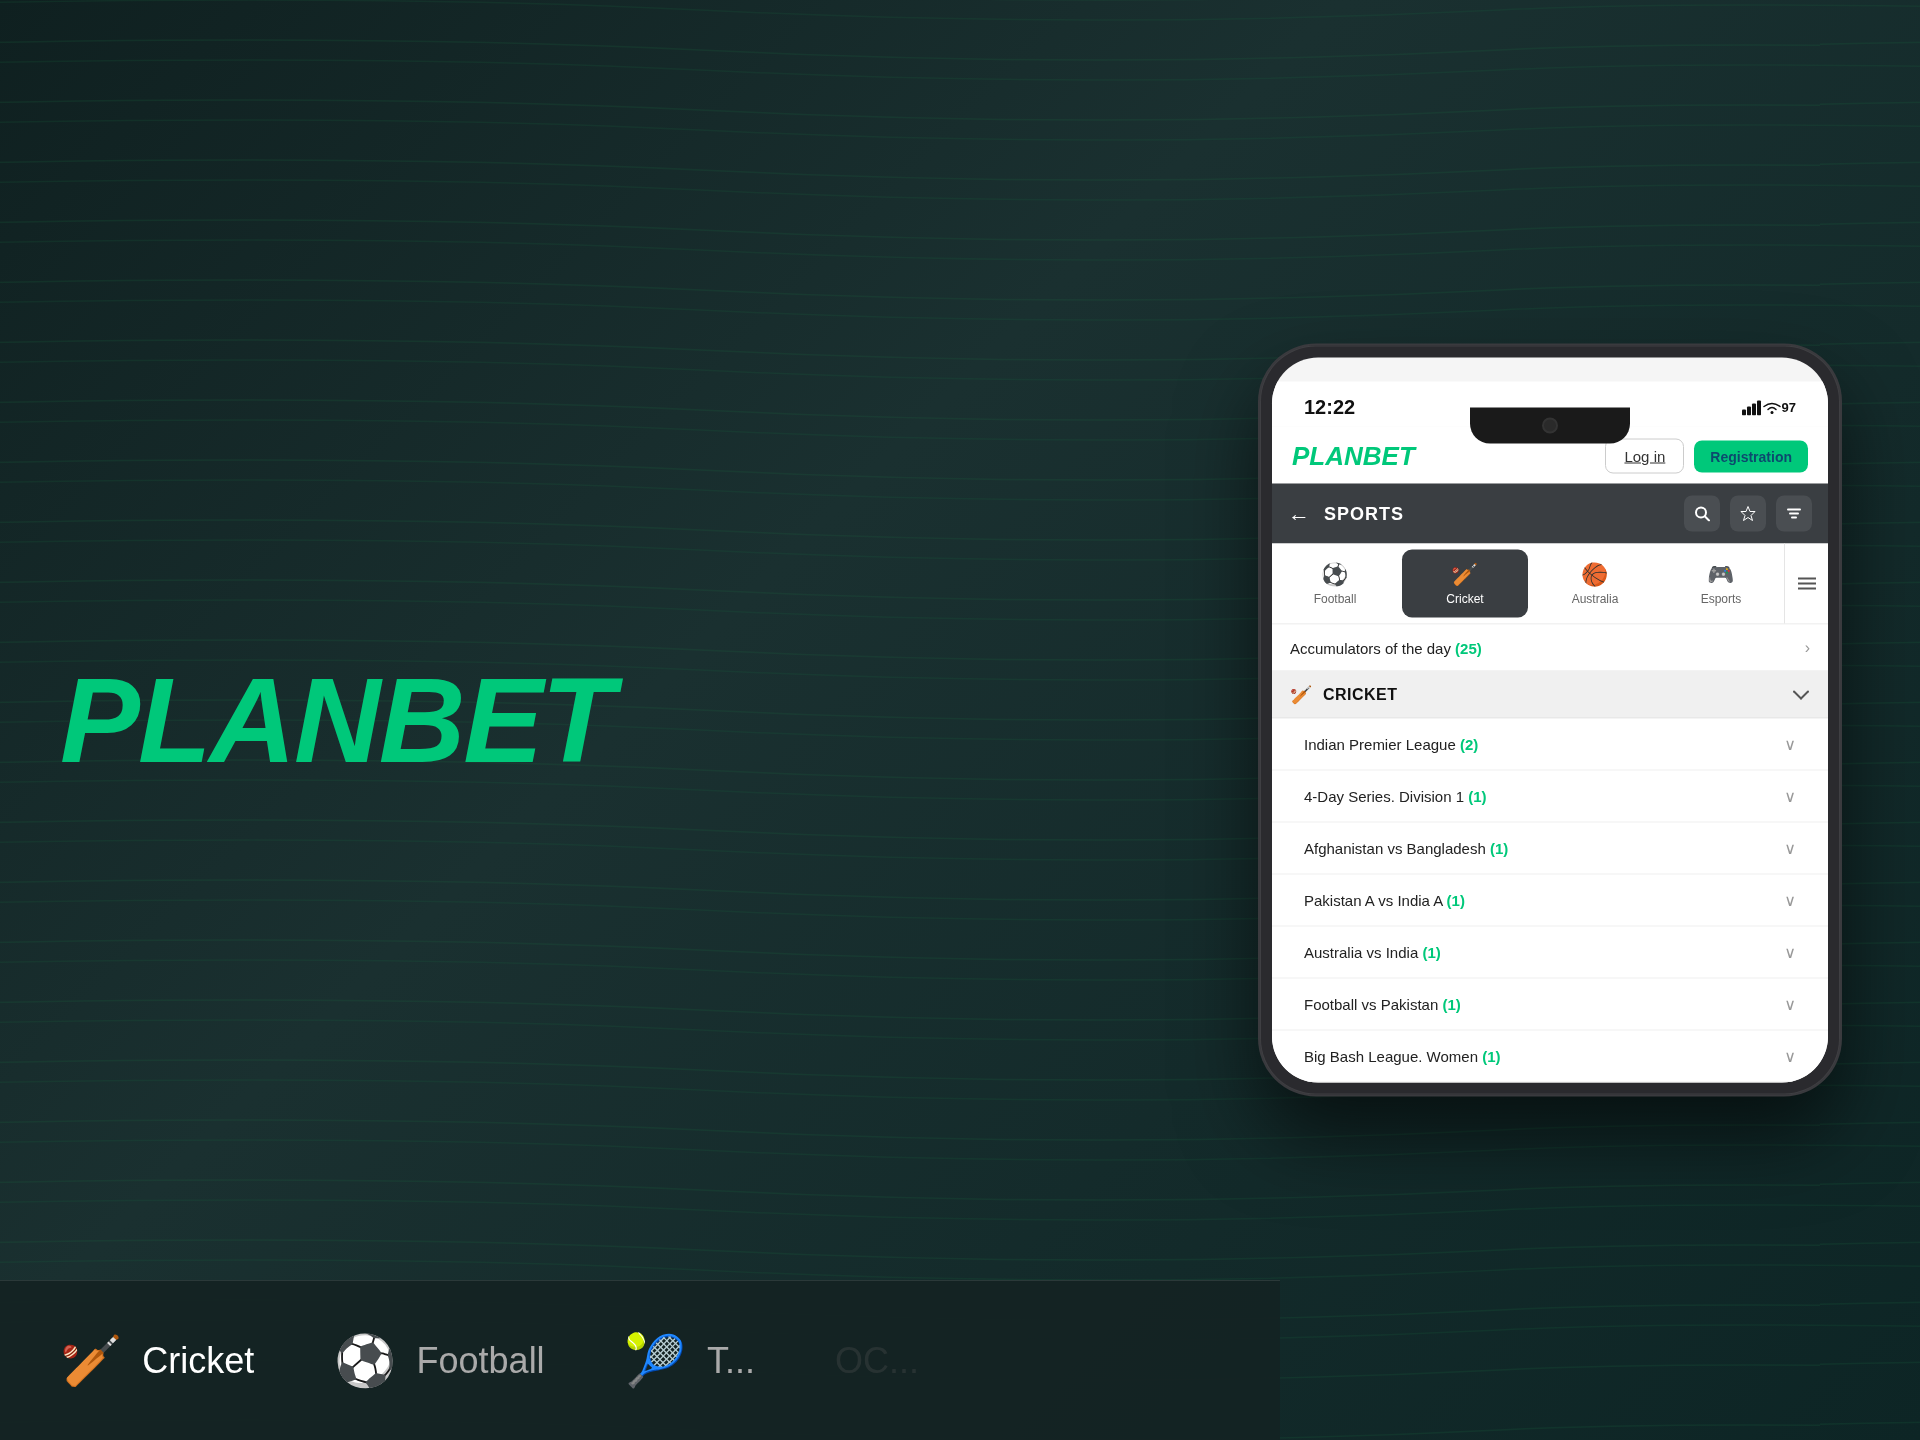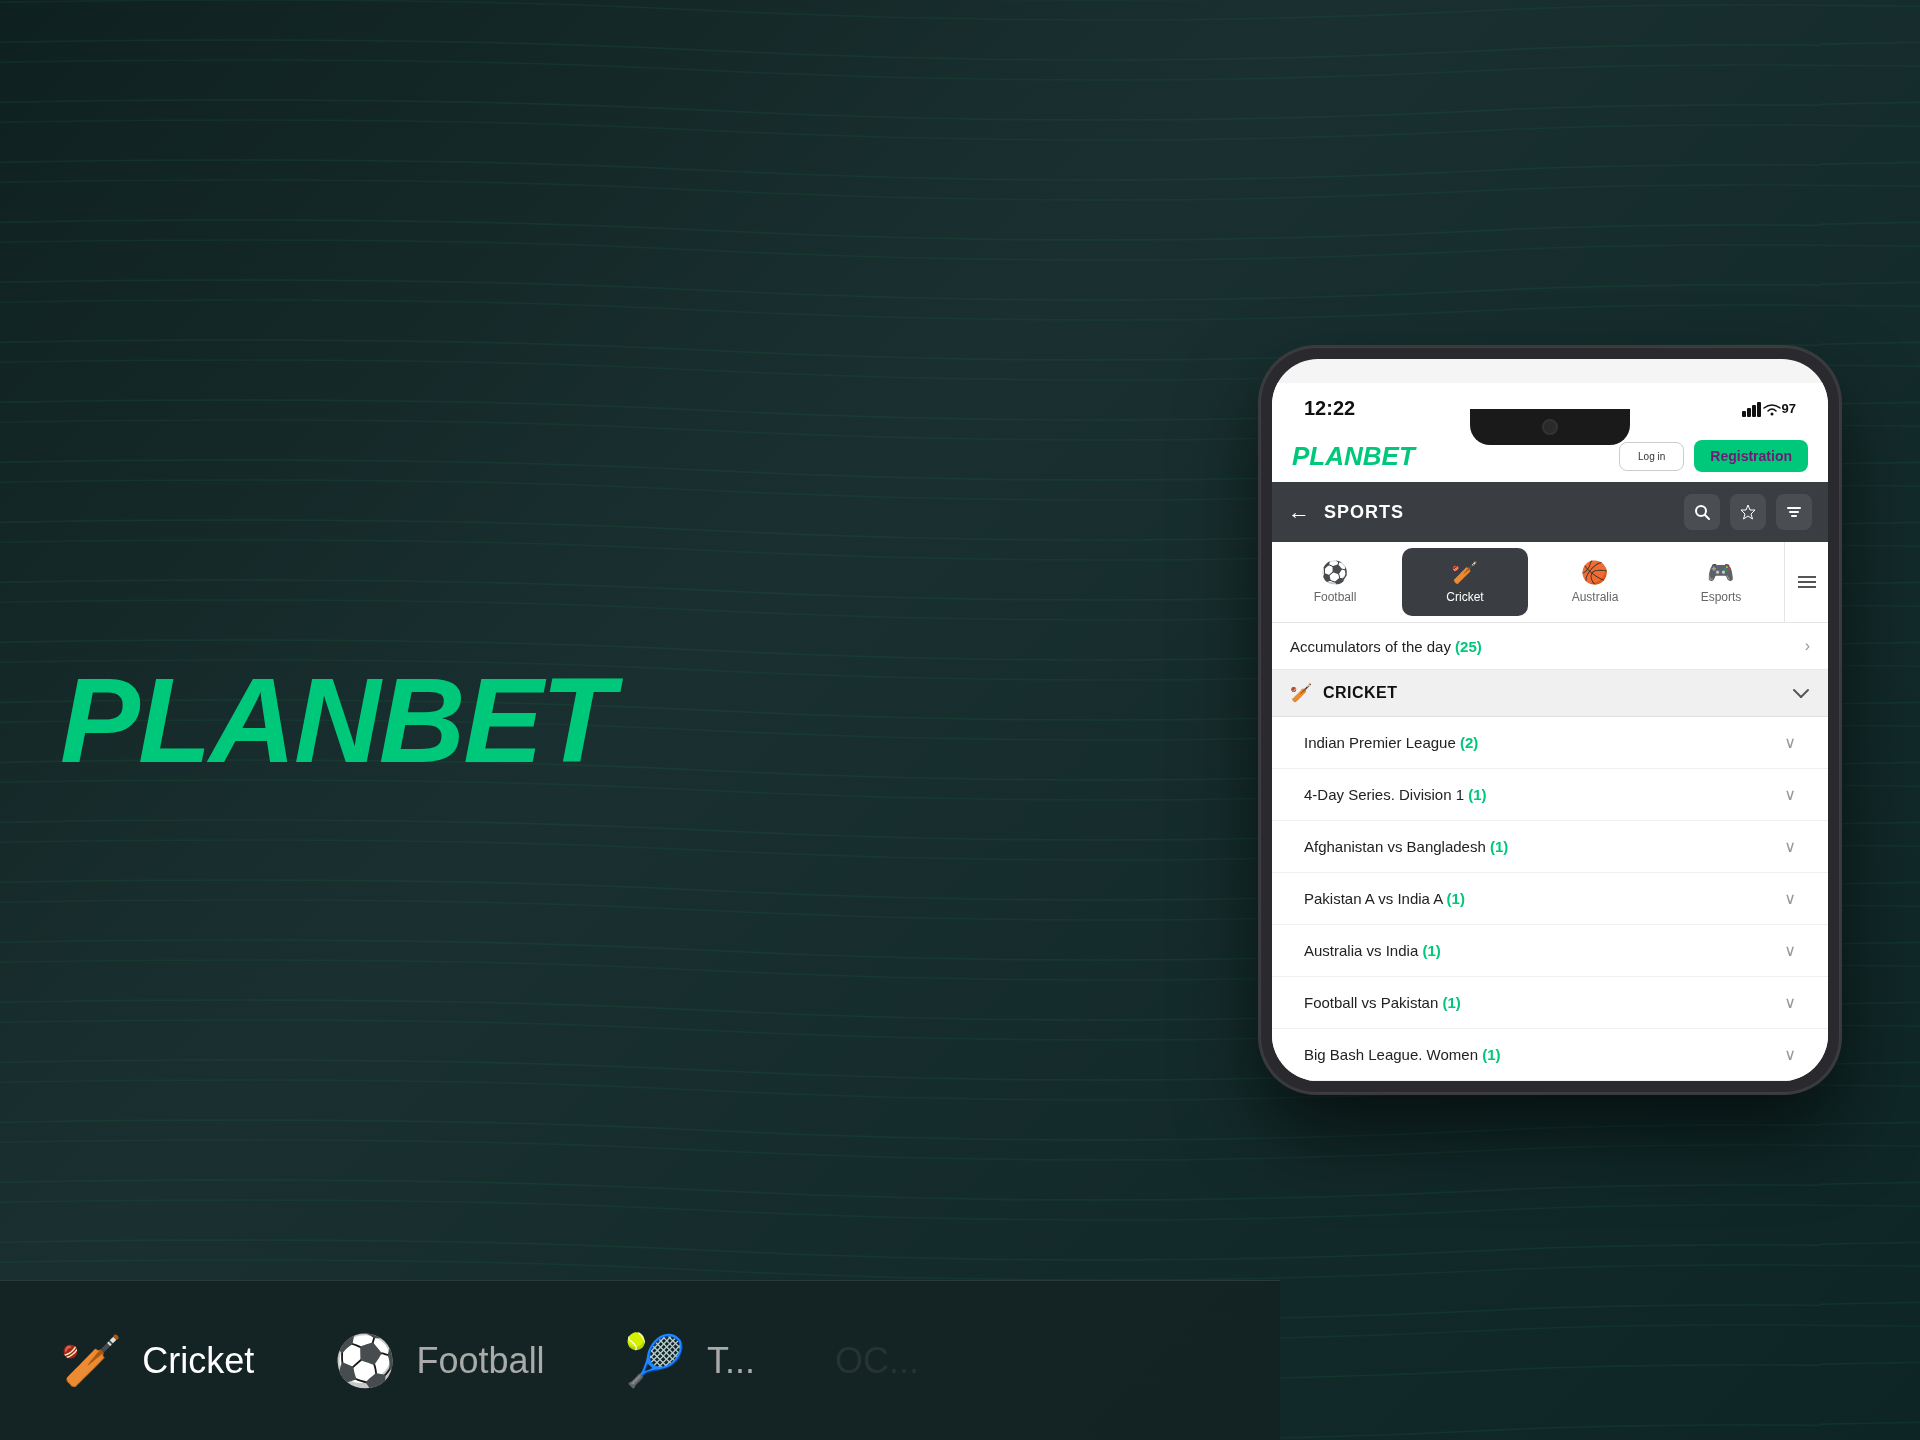--- a/index.html
+++ b/index.html
@@ -168,35 +168,36 @@
       display: flex;
       gap: 10px;
       align-items: center;
     }
 
     .btn-login {
       padding: 8px 18px;
       border: 1px solid #ccc;
       border-radius: 8px;
       background: white;
-      font-size: 10px;
+      font-size: 15px;
       font-weight: 500;
       cursor: pointer;
       color: #333;
+      text-decoration: underline;
     }
 
     .btn-register {
       padding: 8px 16px;
       border: none;
       border-radius: 8px;
       background: #00c87a;
       font-size: 14px;
       font-weight: 600;
       cursor: pointer;
-      color: #701a75;
+      color: #0c4a6e;
     }
 
     
     .nav-bar {
       background: #3a3e42;
       display: flex;
       align-items: center;
       justify-content: space-between;
       padding: 12px 16px;
     }

